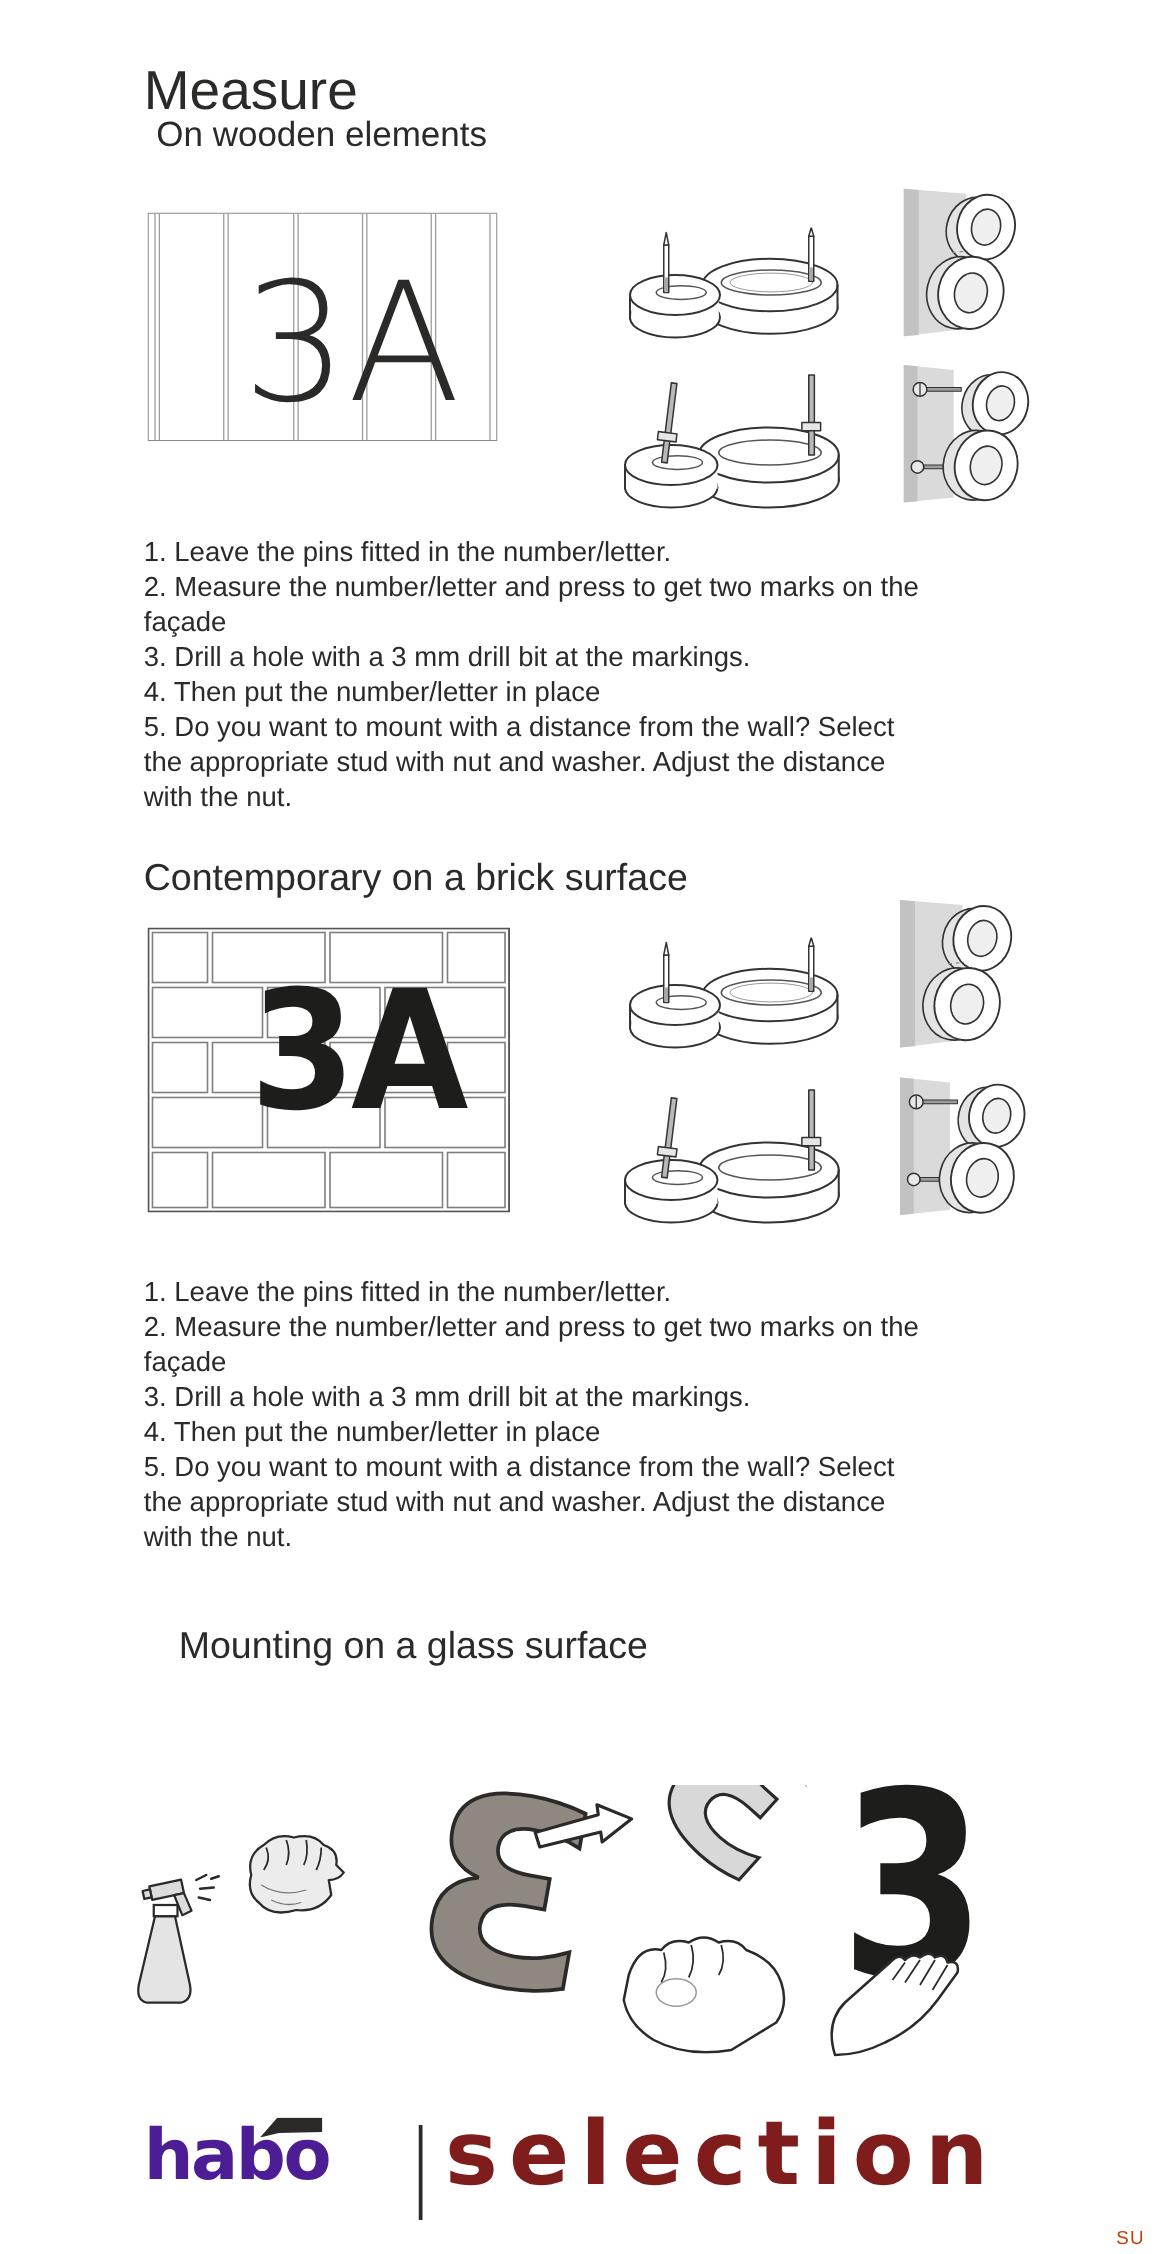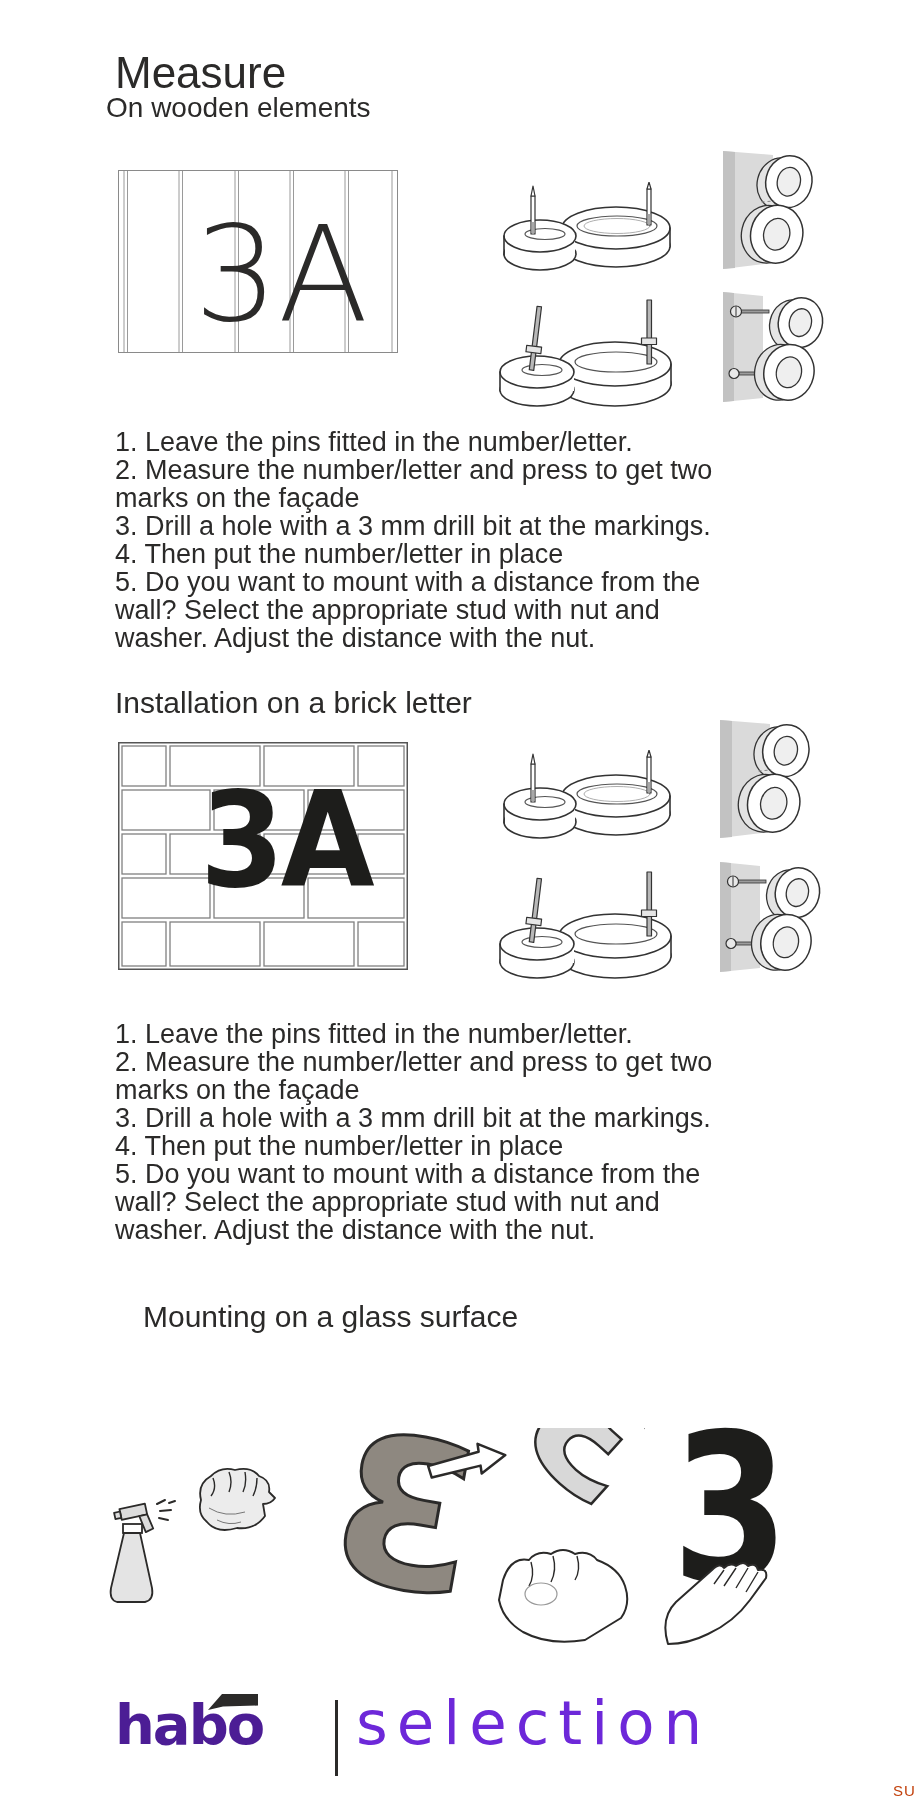--- a/index.html
+++ b/index.html
@@ -4,26 +4,26 @@
 <style>
   html,body{margin:0;padding:0;background:#ffffff;}
   #page{
     position:relative;width:924px;height:1803px;background:#ffffff;overflow:hidden;
     font-family:"Liberation Sans",sans-serif;color:#2b2a29;
   }
   .abs{position:absolute;}
   .title{font-size:44px;font-weight:400;letter-spacing:0;}
   .subtitle{font-size:28px;font-weight:400;}
   .h2{font-size:30px;font-weight:400;}
-  .steps{width:630px;font-size:27px;line-height:28px;}
+  .steps{width:630px;font-size:22px;line-height:28px;}
   .step{white-space:normal;}
   .para{width:600px;font-size:21px;line-height:28px;text-align:justify;}
   .brand{font-family:"DejaVu Sans",sans-serif;font-weight:bold;font-size:56px;line-height:86px;letter-spacing:-2px;color:#4c1d95;}
   .brandbar{width:3px;height:76px;background:#2b2a29;}
-  .brandsuffix{font-family:"DejaVu Sans",sans-serif;font-weight:400;font-size:61px;line-height:94px;letter-spacing:9px;color:#6d28d9;}
+  .brandsuffix{font-family:"DejaVu Sans",sans-serif;font-weight:700;font-size:71px;line-height:94px;letter-spacing:9px;color:#7f1d1d;}
   .bflag{background:#2b2a29;clip-path:polygon(0 100%,28% 0,100% 0,100% 72%,30% 78%);}
   .watermark{font-size:15px;color:#c2410c;letter-spacing:1px;}
   svg{display:block;}
   svg text{font-family:"DejaVu Sans",sans-serif;}
 </style>
 </head>
 <body>
 
 <div id="page">
 
@@ -103,21 +103,21 @@
           <ellipse cx="0" cy="-24" rx="22" ry="25" fill="#fff" stroke="#333" stroke-width="1.5"></ellipse>
           <ellipse cx="0" cy="27" rx="25" ry="28" fill="#fff" stroke="#333" stroke-width="1.5"></ellipse>
           <ellipse cx="0" cy="-24" rx="11" ry="14" fill="#efefef" stroke="#333" stroke-width="1.3"></ellipse>
           <ellipse cx="0" cy="27" rx="12.5" ry="15.5" fill="#efefef" stroke="#333" stroke-width="1.3"></ellipse>
         </g>
       </g>
     </defs>
   </svg>
 
   <div class="abs title" style="left:115px;top:48px;">Measure</div>
-  <div class="abs subtitle" style="left:106px;top:92px;">On wooden elements</div>
+  <div class="abs subtitle" style="left:125px;top:92px;">On wooden elements</div>
 
   <svg class="abs" style="left:118px;top:170px;" width="280" height="183" viewBox="0 0 280 183">
     <rect x="0.5" y="0.5" width="279" height="182" fill="#fff" stroke="#8a8a8a"></rect>
     <g stroke="#9a9a9a" stroke-width="1">
       <line x1="6" y1="1" x2="6" y2="182"></line>
         <line x1="9.5" y1="1" x2="9.5" y2="182"></line>
       <line x1="61" y1="1" x2="61" y2="182"></line>
         <line x1="64.5" y1="1" x2="64.5" y2="182"></line>
       <line x1="117" y1="1" x2="117" y2="182"></line>
         <line x1="120.5" y1="1" x2="120.5" y2="182"></line>
@@ -144,21 +144,21 @@
   </svg>
 
   <div class="abs steps" style="left:115px;top:428px;">
     <div class="step">1. Leave the pins fitted in the number/letter.</div>
     <div class="step">2. Measure the number/letter and press to get two marks on the façade</div>
     <div class="step">3. Drill a hole with a 3 mm drill bit at the markings.</div>
     <div class="step">4. Then put the number/letter in place</div>
     <div class="step">5. Do you want to mount with a distance from the wall? Select the appropriate stud with nut and washer. Adjust the distance with the nut.</div>
   </div>
 
-  <div class="abs h2" style="left:115px;top:686px;">Installation on a brick letter</div>
+  <div class="abs h2" style="left:115px;top:686px;">Contemporary on a brick surface</div>
 
   <svg class="abs" style="left:118px;top:742px;" width="290" height="228" viewBox="0 0 290 228">
     <rect x="0.75" y="0.75" width="288.5" height="226.5" fill="#fff" stroke="#555" stroke-width="1.5"></rect>
     <g fill="#fff" stroke="#808080" stroke-width="1.3">
       <rect x="4" y="4" width="44" height="40"></rect>
         <rect x="52" y="4" width="90" height="40"></rect>
         <rect x="146" y="4" width="90" height="40"></rect>
         <rect x="240" y="4" width="46" height="40"></rect>
       <rect x="4" y="48" width="88" height="40"></rect>
         <rect x="96" y="48" width="90" height="40"></rect>

